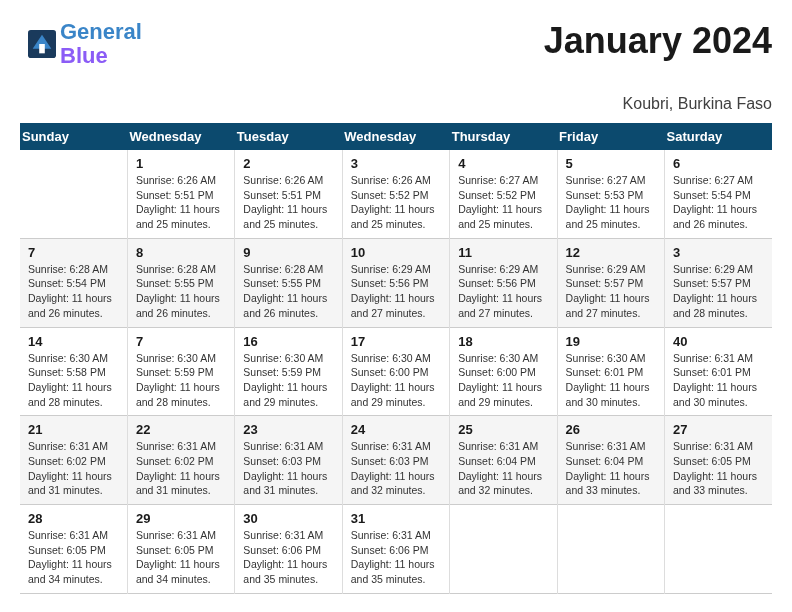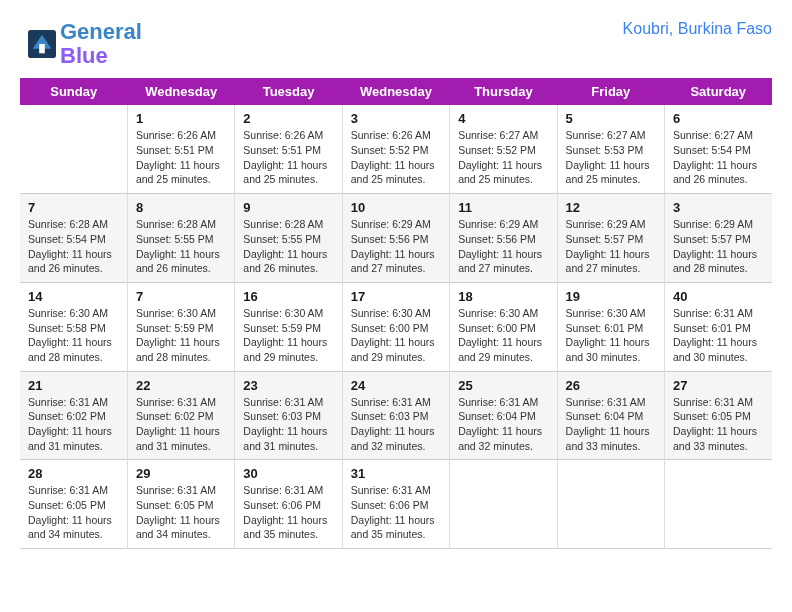--- a/index.html
+++ b/index.html
@@ -39,32 +39,33 @@
       text-align: right;
     }
     .title-block h1 {
       font-size: 36px;
       font-weight: bold;
       color: #1a1a1a;
     }
     .title-block h2 {
       font-size: 16px;
       font-weight: normal;
-      color: #3b82f6;
+      color: #404040;
+      margin-top: 33px;
     }
     table {
       width: 100%;
       border-collapse: collapse;
       font-size: 11px;
     }
     thead th {
-      background-color: #a21caf;
+      background-color: #0c4a6e;
       color: #fff;
-      text-align: center;
-      padding: 6px 8px;
+      text-align: left;
+      padding: 6px 2px;
       font-size: 13px;
       font-weight: bold;
     }
     tbody tr {
       border-bottom: 1px solid #ccc;
     }
     tbody tr:nth-child(odd) {
       background-color: #fff;
     }
     tbody tr:nth-child(even) {
@@ -104,20 +105,21 @@
       <rect x="0" y="0" width="30" height="30" fill="#1a3a5c" rx="3"></rect>
       <polygon points="15,5 25,20 5,20" fill="#3a85c8"></polygon>
       <rect x="12" y="15" width="6" height="10" fill="#fff"></rect>
     </svg>
     <div class="logo-text">
       <span>General</span><br>
       <span style="color:#8b5cf6">Blue</span>
     </div>
   </div>
   <div class="title-block">
+    <h1>January 2024</h1>
     <h2>Koubri, Burkina Faso</h2>
   </div>
 </div>
 
 <table>
   <thead>
     <tr id="header-row">
         <th>Sunday</th>
         <th>Wednesday</th>
         <th>Tuesday</th>

